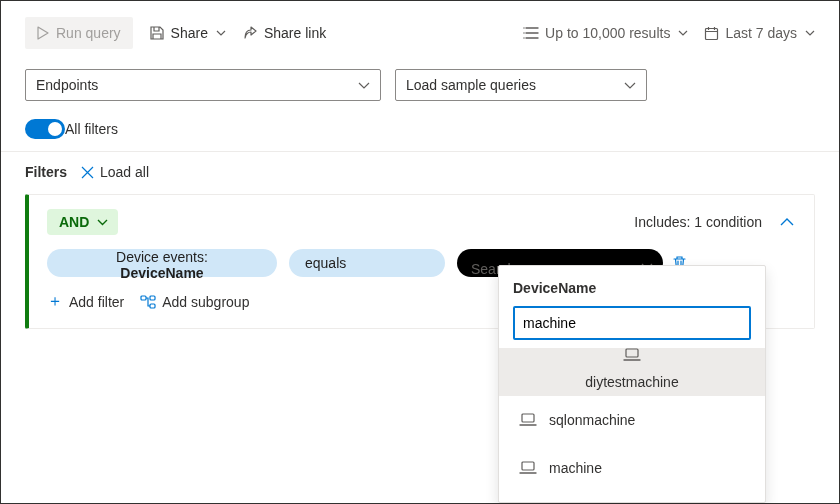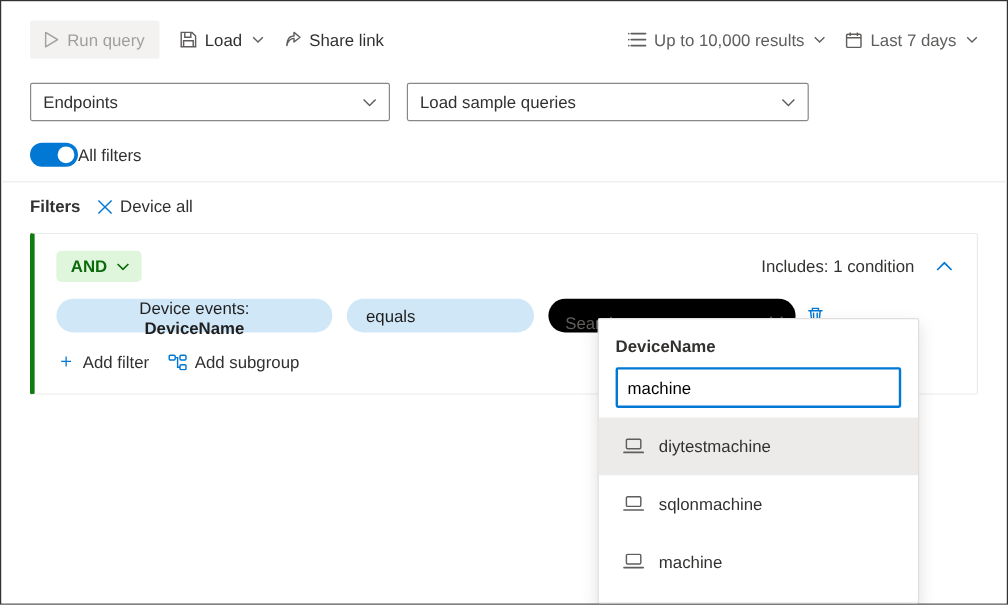--- a/index.html
+++ b/index.html
@@ -11,22 +11,22 @@
   .toolbar { display: flex; align-items: center; gap: 16px; height: 36px; }
   .btn-run { display: inline-flex; align-items: center; gap: 7px; background: #f3f2f1; color: #a19f9d; padding: 0 12px; height: 32px; border-radius: 2px; border: none; font-size: 14px; }
   .tb-item { display: inline-flex; align-items: center; gap: 6px; color: #323130; height: 32px; }
   .tb-muted { color: #605e5c; }
   .spacer { flex: 1; }
   .chev { margin-left: 2px; }
 
   
   .dd-row { display: flex; gap: 14px; margin-top: 18px; }
   .dd { height: 32px; border: 1px solid #8a8886; border-radius: 2px; display: flex; align-items: center; justify-content: space-between; padding: 0 10px; background: #fff; }
-  .dd.endpoints { width: 300px; }
-  .dd.samples { width: 335px; }
+  .dd.endpoints { width: 356px; }
+  .dd.samples { width: 252px; }
 
   
   .toggle-row { display: flex; align-items: center; margin-top: 18px; }
   .toggle { width: 40px; height: 20px; border-radius: 10px; background: #0078d4; position: relative; }
   .toggle-thumb { position: absolute; right: 3px; top: 3px; width: 14px; height: 14px; border-radius: 50%; background: #fff; }
 
   .divider { height: 1px; background: #edebe9; margin-top: 12px; margin-left: -24px; margin-right: -24px; }
 
   
   .filters-head { display: flex; align-items: center; gap: 14px; margin-top: 12px; }
@@ -59,21 +59,21 @@
   .plus { color: #0078d4; font-size: 16px; font-weight: 400; }
   .subgroup-ico { color: #0078d4; }
 
   
   .panel { position: absolute; top: 264px; left: 497px; width: 268px; background: #fff; border: 1px solid #e1dfdd; border-radius: 2px; box-shadow: 0 6px 14px rgba(0,0,0,0.12); z-index: 10; }
   .panel-inner { padding: 14px 14px 10px 14px; }
   .panel-title { font-weight: 600; margin-bottom: 10px; }
   .panel-input { width: 100%; height: 34px; border: 2px solid #0078d4; border-radius: 2px; padding: 0 8px; font-size: 14px; outline: none; }
   .opt-list { margin: 8px -14px 0 -14px; }
   .opt { height: 48px; display: flex; align-items: center; gap: 12px; padding: 0 20px; }
-  .opt.hover { background: #edebe9; }
+  .opt.hover { background: #edebe9; flex-direction: column; }
   .laptop { display: inline-flex; }
 
   .gray-ico { color: #605e5c; }
   .blue-link { color: #0078d4; }
 
   svg { display: block; }
 </style>
 </head>
 <body>
 
@@ -89,21 +89,21 @@
         </span>
         <span>Run query</span>
       </button>
 
       <div class="tb-item">
         <span class="gray-ico">
           <svg width="16" height="16" viewBox="0 0 16 16">
               <path d="M2 2h9l3 3v9H2z M5 2v4h5V2 M4 14v-5h8v5" fill="none" stroke="#605e5c" stroke-width="1.2"></path>
             </svg>
         </span>
-        <span>Load</span>
+        <span>Share</span>
         <span class="chev gray-ico">
           <svg width="10" height="6" viewBox="0 0 10 6">
               <path d="M1 1l4 4 4-4" fill="none" stroke="#605e5c" stroke-width="1.2"></path>
             </svg>
         </span>
       </div>
 
       <div class="tb-item">
         <span class="gray-ico">
           <svg width="16" height="16" viewBox="0 0 16 16">
@@ -174,21 +174,21 @@
     <div class="divider"></div>
 
     <div class="filters-head">
       <span class="filters-label">Filters</span>
       <div class="clear-all">
         <span class="blue-link">
           <svg width="13" height="13" viewBox="0 0 13 13">
               <path d="M1 1l11 11M12 1L1 12" stroke="#0078d4" stroke-width="1.2"></path>
             </svg>
         </span>
-        <span>Device all</span>
+        <span>Load all</span>
       </div>
     </div>
 
     <div class="card">
       <div class="card-head">
         <div class="and-pill">
           <span>AND</span>
           <span>
             <svg width="11" height="7" viewBox="0 0 11 7">
                 <path d="M1 1l4.5 4.5L10 1" fill="none" stroke="#0b6a0b" stroke-width="1.4"></path>

